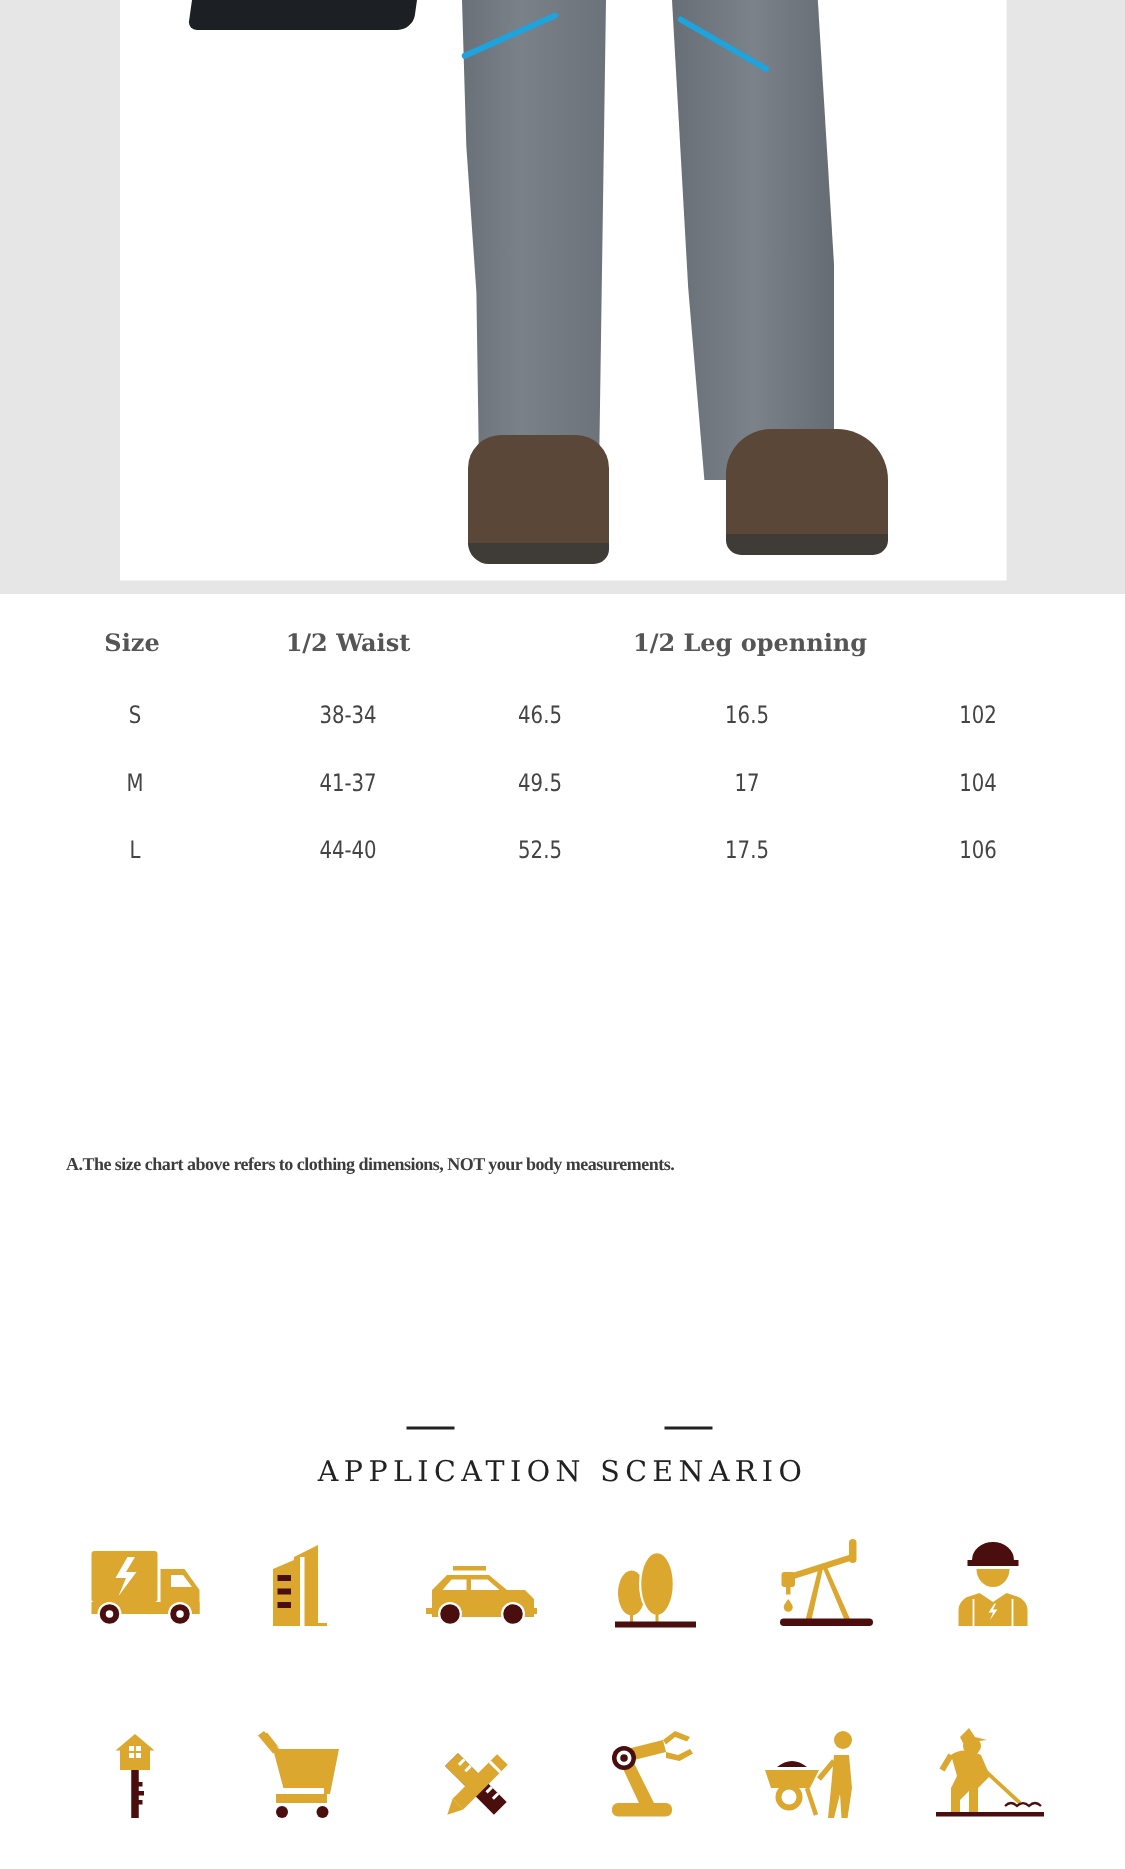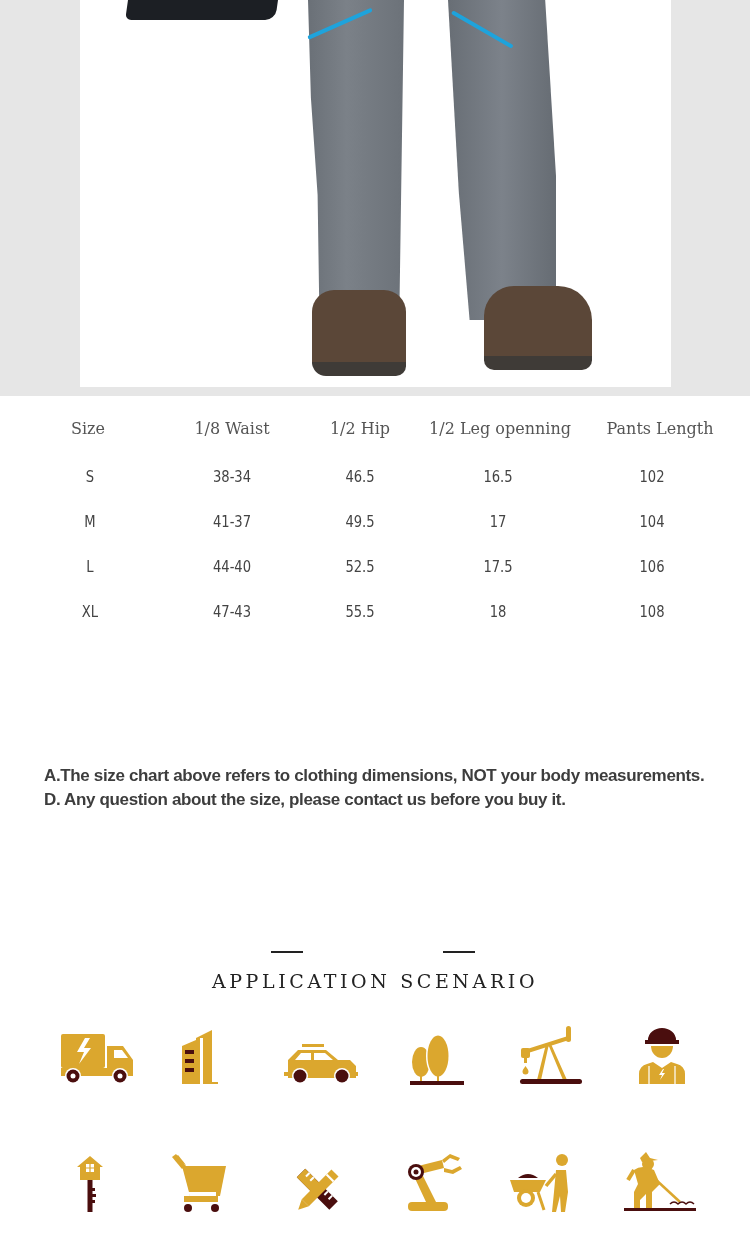--- a/index.html
+++ b/index.html
@@ -18,34 +18,34 @@
   .stripe.right { left: 372px; top: 10px; width: 70px; transform: rotate(30deg); transform-origin: left center; }
   .shoe { position: absolute; background: #5b4738; border-radius: 22px 22px 10px 14px; }
   .shoe.left { left: 232px; top: 290px; width: 94px; height: 86px; border-bottom: 14px solid #3f3b37; }
   .shoe.right { left: 404px; top: 286px; width: 108px; height: 84px; border-bottom: 14px solid #3f3b37; border-radius: 30px 34px 10px 10px; }
 
   
   .size-table { position: absolute; left: 0; top: 410px; width: 750px; }
   .row { position: relative; height: 45px; }
   .row.header { height: 44px; }
   .cell { position: absolute; top: 0; text-align: center; white-space: nowrap; }
-  .header .cell { font-family: "DejaVu Serif", serif; font-weight: normal; font-size: 16px; color: #555; line-height: 38px; }
+  .header .cell { font-family: "DejaVu Serif", serif; font-weight: bold; font-size: 16px; color: #555; line-height: 38px; }
   .data .cell { font-family: "DejaVu Sans", sans-serif; font-size: 16px; color: #444; line-height: 45px; transform: scaleX(0.82); }
   .c0 { left: 40px; width: 100px; }
   .c1 { left: 172px; width: 120px; }
   .c2 { left: 300px; width: 120px; }
   .c3 { left: 418px; width: 160px; }
   .c4 { left: 592px; width: 120px; }
   .header .c0 { left: 38px; }
   .header .c3 { left: 420px; }
   .header .c4 { left: 600px; }
 
   
   .notes { position: absolute; left: 44px; top: 764px; width: 680px; }
-  .note { font-family: Liberation Sans, sans-serif; font-weight: bold; font-size: 17px; color: #3d3d3d; line-height: 24px; letter-spacing: -0.35px; white-space: nowrap; }
+  .note { font-family: Liberation Serif, serif; font-weight: bold; font-size: 12px; color: #3d3d3d; line-height: 24px; letter-spacing: -0.35px; white-space: nowrap; }
 
   
   .dash { position: absolute; top: 951px; width: 32px; height: 2px; background: #222; }
   .dash.l { left: 271px; }
   .dash.r { left: 443px; }
   .section-title { position: absolute; left: 0; top: 970px; width: 750px; text-align: center; font-family: "DejaVu Serif", serif; font-size: 19px; letter-spacing: 3.6px; color: #222; }
 
   .icon { position: absolute; width: 80px; height: 64px; }
   .icon svg { width: 100%; height: 100%; display: block; }
 </style>
@@ -60,24 +60,22 @@
     <div class="stripe left"></div>
     <div class="stripe right"></div>
     <div class="shoe left"></div>
     <div class="shoe right"></div>
   </div>
 </div>
 
 <div class="size-table">
   <div class="row header">
     <div class="cell c0">Size</div>
-    <div class="cell c1">1/8 Waist</div>
-    <div class="cell c2">1/2 Hip</div>
+    <div class="cell c1">1/2 Waist</div>
     <div class="cell c3">1/2 Leg openning</div>
-    <div class="cell c4">Pants Length</div>
   </div>
 
   <div class="row data">
     <div class="cell c0">S</div>
     <div class="cell c1">38-34</div>
     <div class="cell c2">46.5</div>
     <div class="cell c3">16.5</div>
     <div class="cell c4">102</div>
   </div>
   <div class="row data">
@@ -87,32 +85,24 @@
     <div class="cell c3">17</div>
     <div class="cell c4">104</div>
   </div>
   <div class="row data">
     <div class="cell c0">L</div>
     <div class="cell c1">44-40</div>
     <div class="cell c2">52.5</div>
     <div class="cell c3">17.5</div>
     <div class="cell c4">106</div>
   </div>
-  <div class="row data">
-    <div class="cell c0">XL</div>
-    <div class="cell c1">47-43</div>
-    <div class="cell c2">55.5</div>
-    <div class="cell c3">18</div>
-    <div class="cell c4">108</div>
-  </div>
 </div>
 
 <div class="notes">
   <div class="note">A.The size chart above refers to clothing dimensions, NOT your body measurements.</div>
-  <div class="note">D. Any question about the size, please contact us before you buy it.</div>
 </div>
 
 <div class="dash l"></div>
 <div class="dash r"></div>
 <div class="section-title">APPLICATION SCENARIO</div>
 
 <div class="icon" style="left:56px;top:1026px;">
   <svg viewBox="0 0 80 64">
     <rect x="5" y="8" width="44" height="34" rx="2" fill="#dba72e"></rect>
     <path d="M51 20 h16 l10 14 v16 h-26 z" fill="#dba72e"></path>

